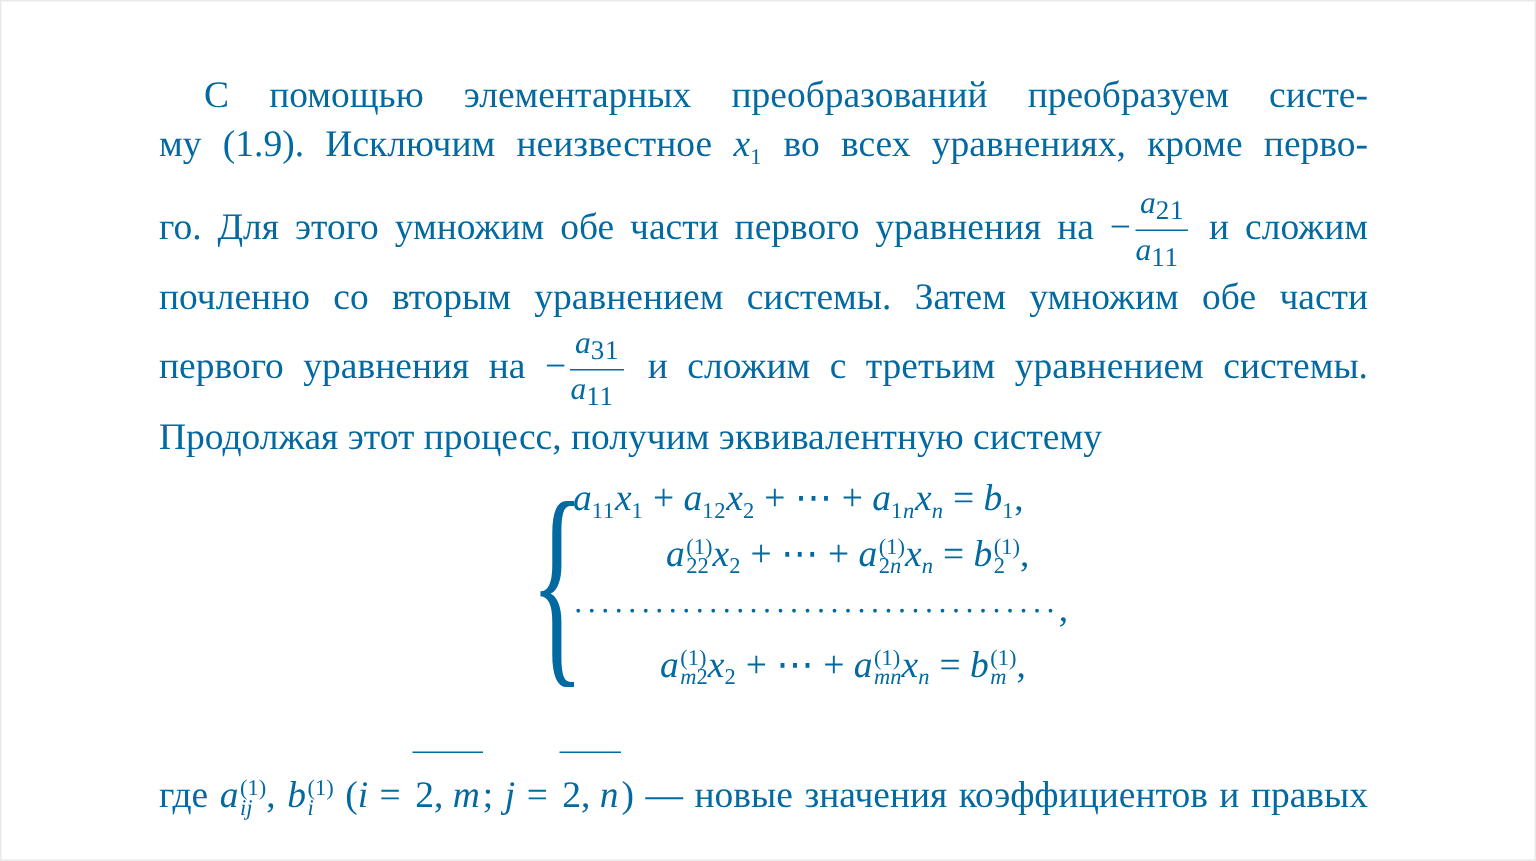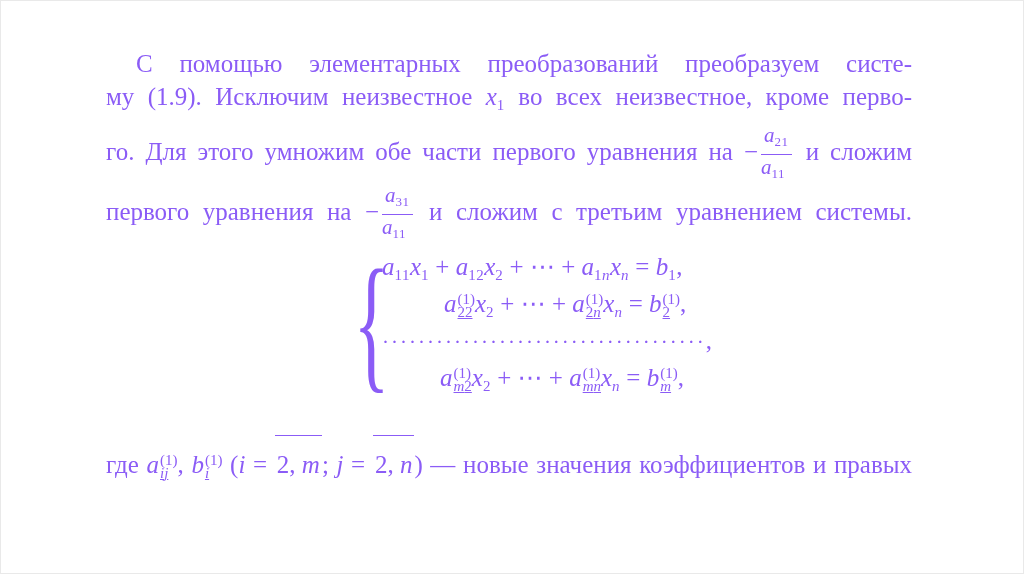--- a/index.html
+++ b/index.html
@@ -16,51 +16,53 @@
   .line.indent{text-indent:30px;}
   .mathline{height:60px;line-height:60px;}
   .l7line{line-height:40px;margin-top:39px;}
 
   .mi{font-style:italic;}
   .mtxt{}
   .msub{font-size:15px;vertical-align:-5px;letter-spacing:.5px;}
 
   .stack{display:inline-block;vertical-align:-5px;font-size:15px;line-height:13px;margin-left:1px;text-align:left;}
   .ssup{display:block;}
-  .ssub{display:block;text-decoration:underline;}
+  .ssub{display:block;}
 
   .frac{display:inline-block;vertical-align:middle;text-align:center;font-size:21px;margin:0 3px;}
   .frac .num{display:block;line-height:21px;border-bottom:1.5px solid currentColor;padding:0 3px 2px;}
   .frac .den{display:block;line-height:21px;padding-top:2px;}
-  .frac .msub{font-size:13px;vertical-align:-4px;}
+  .frac .msub{font-size:18px;vertical-align:-4px;}
 
   .ol{display:inline-block;border-top:1.6px solid currentColor;padding:16px 2px 0;line-height:1.05;}
 
   .system{display:flex;align-items:center;margin:6px 0 4px 238px;}
   .brace{
     display:inline-block;font-size:150px;line-height:148px;height:148px;
     transform:scaleX(.5);transform-origin:center;width:38px;text-align:center;
     font-weight:400;
   }
   .rows{display:flex;flex-direction:column;}
   .srow{height:37px;line-height:37px;white-space:pre;}
   .srow.i1{margin-left:62px;}
   .srow.i2{margin-left:58px;}
   .dotrow{letter-spacing:2px;font-size:21px;}
 </style>
 </head>
 <body>
 
-<div class="slide" style="background: rgb(255, 255, 255); border-color: rgb(233, 233, 233); color: #8b5cf6;">
+<div class="slide" style="background: rgb(255, 255, 255); border-color: rgb(233, 233, 233); color: #0369a1;">
   <div class="content">
 
     <div class="line indent">С помощью элементарных преобразований преобразуем систе-</div>
-    <div class="line"><span class="mtxt">му (1.9). Исключим неизвестное </span><span class="mvar"><span class="mi">x</span><span class="msub"><span>1</span></span></span><span class="mtxt"> во всех неизвестное, кроме перво-</span></div>
+    <div class="line"><span class="mtxt">му (1.9). Исключим неизвестное </span><span class="mvar"><span class="mi">x</span><span class="msub"><span>1</span></span></span><span class="mtxt"> во всех уравнениях, кроме перво-</span></div>
     <div class="line mathline"><span class="mtxt">го. Для этого умножим обе части первого уравнения на </span><span class="mtxt">−</span><span class="frac"><span class="num"><span class="mi">a</span><span class="msub"><span>2</span><span>1</span></span></span><span class="den"><span class="mi">a</span><span class="msub"><span>1</span><span>1</span></span></span></span><span class="mtxt"> и сложим</span></div>
+    <div class="line">почленно со вторым уравнением системы. Затем умножим обе части</div>
     <div class="line mathline"><span class="mtxt">первого уравнения на </span><span class="mtxt">−</span><span class="frac"><span class="num"><span class="mi">a</span><span class="msub"><span>3</span><span>1</span></span></span><span class="den"><span class="mi">a</span><span class="msub"><span>1</span><span>1</span></span></span></span><span class="mtxt"> и сложим с третьим уравнением системы.</span></div>
+    <div class="line left">Продолжая этот процесс, получим эквивалентную систему</div>
 
     <div class="system">
       <span class="brace">{</span>
       <div class="rows">
         <div class="srow"><span class="mvar"><span class="mi">a</span><span class="msub"><span>1</span><span>1</span></span></span><span class="mvar"><span class="mi">x</span><span class="msub"><span>1</span></span></span><span class="mtxt"> + </span><span class="mvar"><span class="mi">a</span><span class="msub"><span>1</span><span>2</span></span></span><span class="mvar"><span class="mi">x</span><span class="msub"><span>2</span></span></span><span class="mtxt"> + ⋯ + </span><span class="mvar"><span class="mi">a</span><span class="msub"><span>1</span><span class="mi">n</span></span></span><span class="mvar"><span class="mi">x</span><span class="msub"><span class="mi">n</span></span></span><span class="mtxt"> = </span><span class="mvar"><span class="mi">b</span><span class="msub"><span>1</span></span></span><span class="mtxt">,</span></div>
         <div class="srow i1"><span class="mvar"><span class="mi">a</span><span class="stack"><span class="ssup">(1)</span><span class="ssub"><span>2</span><span>2</span></span></span></span><span class="mvar"><span class="mi">x</span><span class="msub"><span>2</span></span></span><span class="mtxt"> + ⋯ + </span><span class="mvar"><span class="mi">a</span><span class="stack"><span class="ssup">(1)</span><span class="ssub"><span>2</span><span class="mi">n</span></span></span></span><span class="mvar"><span class="mi">x</span><span class="msub"><span class="mi">n</span></span></span><span class="mtxt"> = </span><span class="mvar"><span class="mi">b</span><span class="stack"><span class="ssup">(1)</span><span class="ssub"><span>2</span></span></span></span><span class="mtxt">,</span></div>
         <div class="srow"><span class="dotrow">····································</span><span class="mtxt">,</span></div>
         <div class="srow i2"><span class="mvar"><span class="mi">a</span><span class="stack"><span class="ssup">(1)</span><span class="ssub"><span class="mi">m</span><span>2</span></span></span></span><span class="mvar"><span class="mi">x</span><span class="msub"><span>2</span></span></span><span class="mtxt"> + ⋯ + </span><span class="mvar"><span class="mi">a</span><span class="stack"><span class="ssup">(1)</span><span class="ssub"><span class="mi">m</span><span class="mi">n</span></span></span></span><span class="mvar"><span class="mi">x</span><span class="msub"><span class="mi">n</span></span></span><span class="mtxt"> = </span><span class="mvar"><span class="mi">b</span><span class="stack"><span class="ssup">(1)</span><span class="ssub"><span class="mi">m</span></span></span></span><span class="mtxt">,</span></div>
       </div>
     </div>

